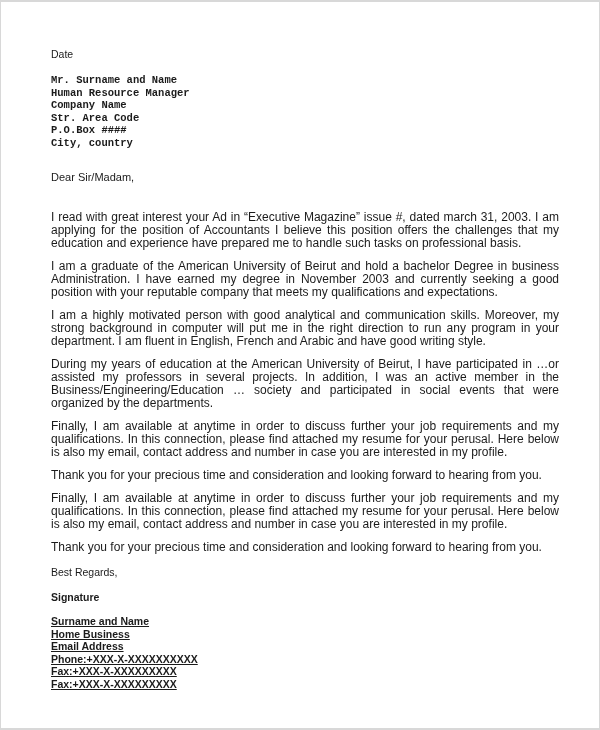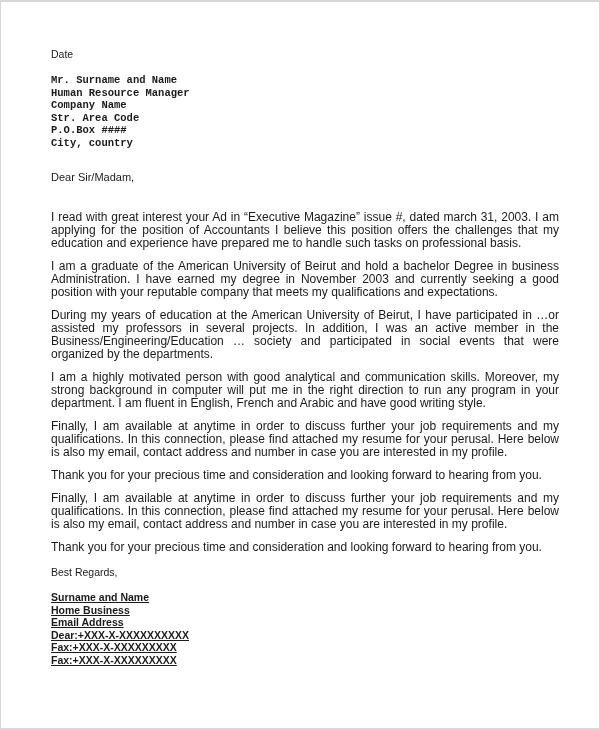--- a/index.html
+++ b/index.html
@@ -76,33 +76,34 @@
       <div class="addr-line">Str. Area Code</div>
       <div class="addr-line">P.O.Box ####</div>
       <div class="addr-line">City, country</div>
     </div>
 
   <div class="salutation">Dear Sir/Madam,</div>
 
   <div class="body-block">
       <div class="para">I read with great interest your Ad in “Executive Magazine” issue #, dated march 31, 2003. I am applying for the position of Accountants I believe this position offers the challenges that my education and experience have prepared me to handle such tasks on professional basis.</div>
       <div class="para">I am a graduate of the American University of Beirut and hold a bachelor Degree in business Administration. I have earned my degree in November 2003 and currently seeking a good position with your reputable company that meets my qualifications and expectations.</div>
+      <div class="para">I am a highly motivated person with good analytical and communication skills. Moreover, my strong background in computer will put me in the right direction to run any program in your department. I am fluent in English, French and Arabic and have good writing style.</div>
       <div class="para">During my years of education at the American University of Beirut, I have participated in …or assisted my professors in several projects. In addition, I was an active member in the Business/Engineering/Education … society and participated in social events that were organized by the departments.</div>
-      <div class="para">I am a highly motivated person with good analytical and communication skills. Moreover, my strong background in computer will put me in the right direction to run any program in your department. I am fluent in English, French and Arabic and have good writing style.</div>
       <div class="para">Finally, I am available at anytime in order to discuss further your job requirements and my qualifications. In this connection, please find attached my resume for your perusal. Here below is also my email, contact address and number in case you are interested in my profile.</div>
       <div class="para">Thank you for your precious time and consideration and looking forward to hearing from you.</div>
       <div class="para">Finally, I am available at anytime in order to discuss further your job requirements and my qualifications. In this connection, please find attached my resume for your perusal. Here below is also my email, contact address and number in case you are interested in my profile.</div>
       <div class="para">Thank you for your precious time and consideration and looking forward to hearing from you.</div>
     </div>
 
   <div class="closing">Best Regards,</div>
 
+  <div class="signature-label">Signature</div>
 
   <div class="sender-block">
       <div class="addr-line">Surname and Name</div>
       <div class="addr-line">Home Business</div>
       <div class="addr-line">Email Address</div>
-      <div class="addr-line">Dear:+XXX-X-XXXXXXXXXX</div>
+      <div class="addr-line">Phone:+XXX-X-XXXXXXXXXX</div>
       <div class="addr-line">Fax:+XXX-X-XXXXXXXXX</div>
       <div class="addr-line">Fax:+XXX-X-XXXXXXXXX</div>
     </div>
 
 </div>
 
 </body></html>

